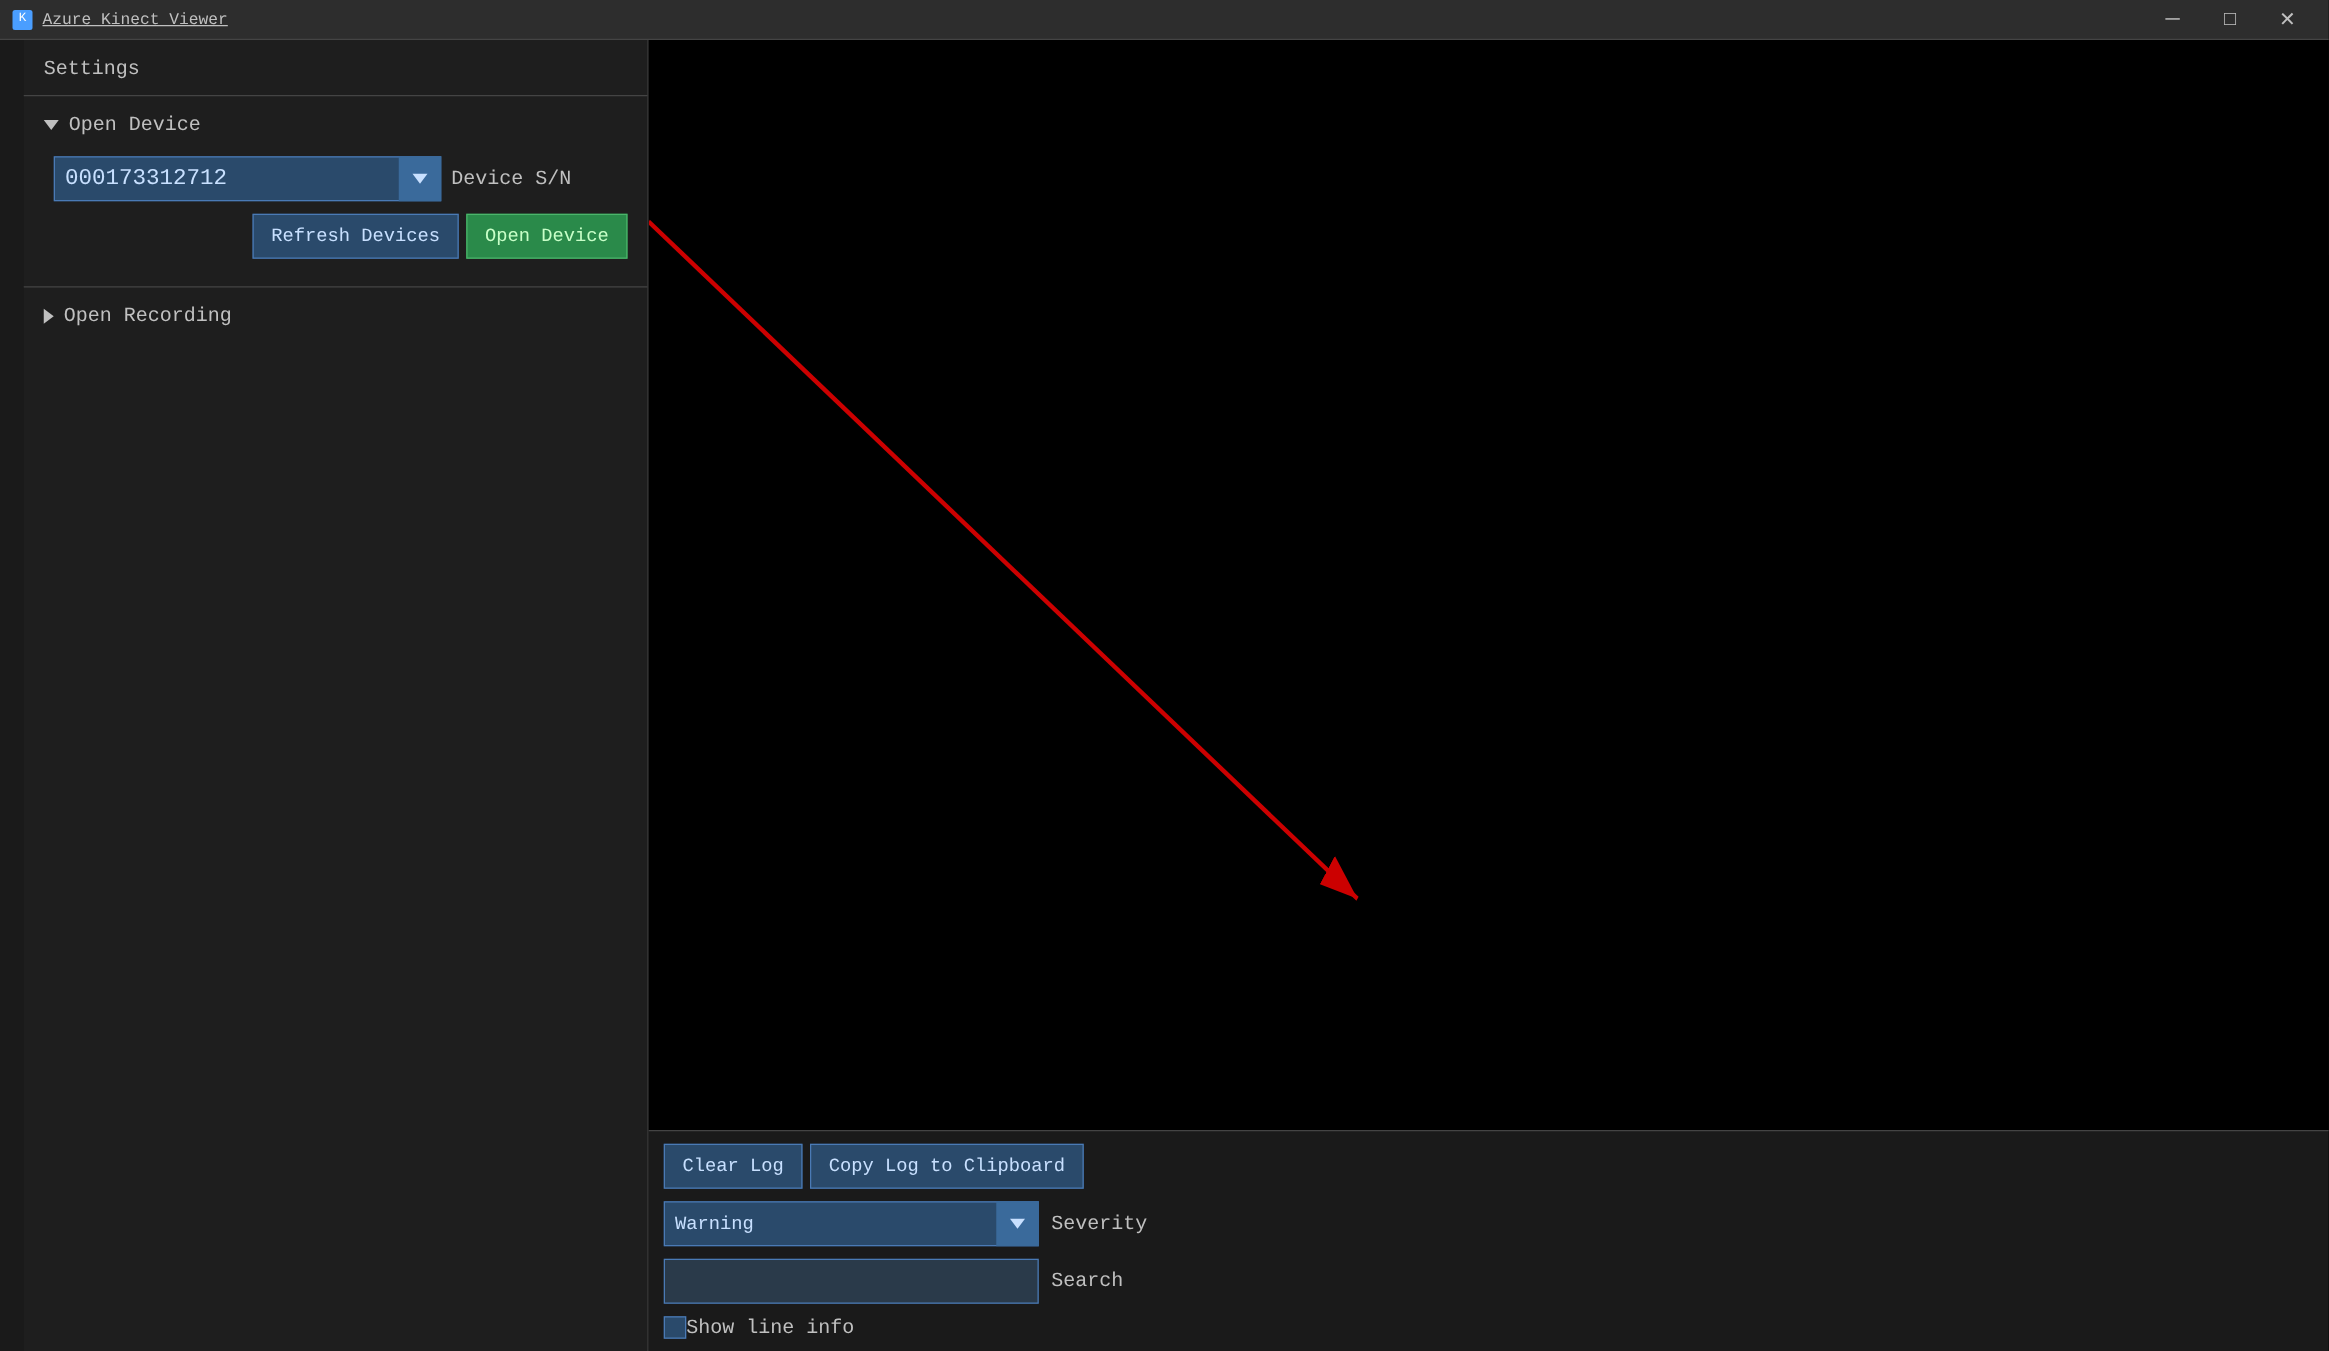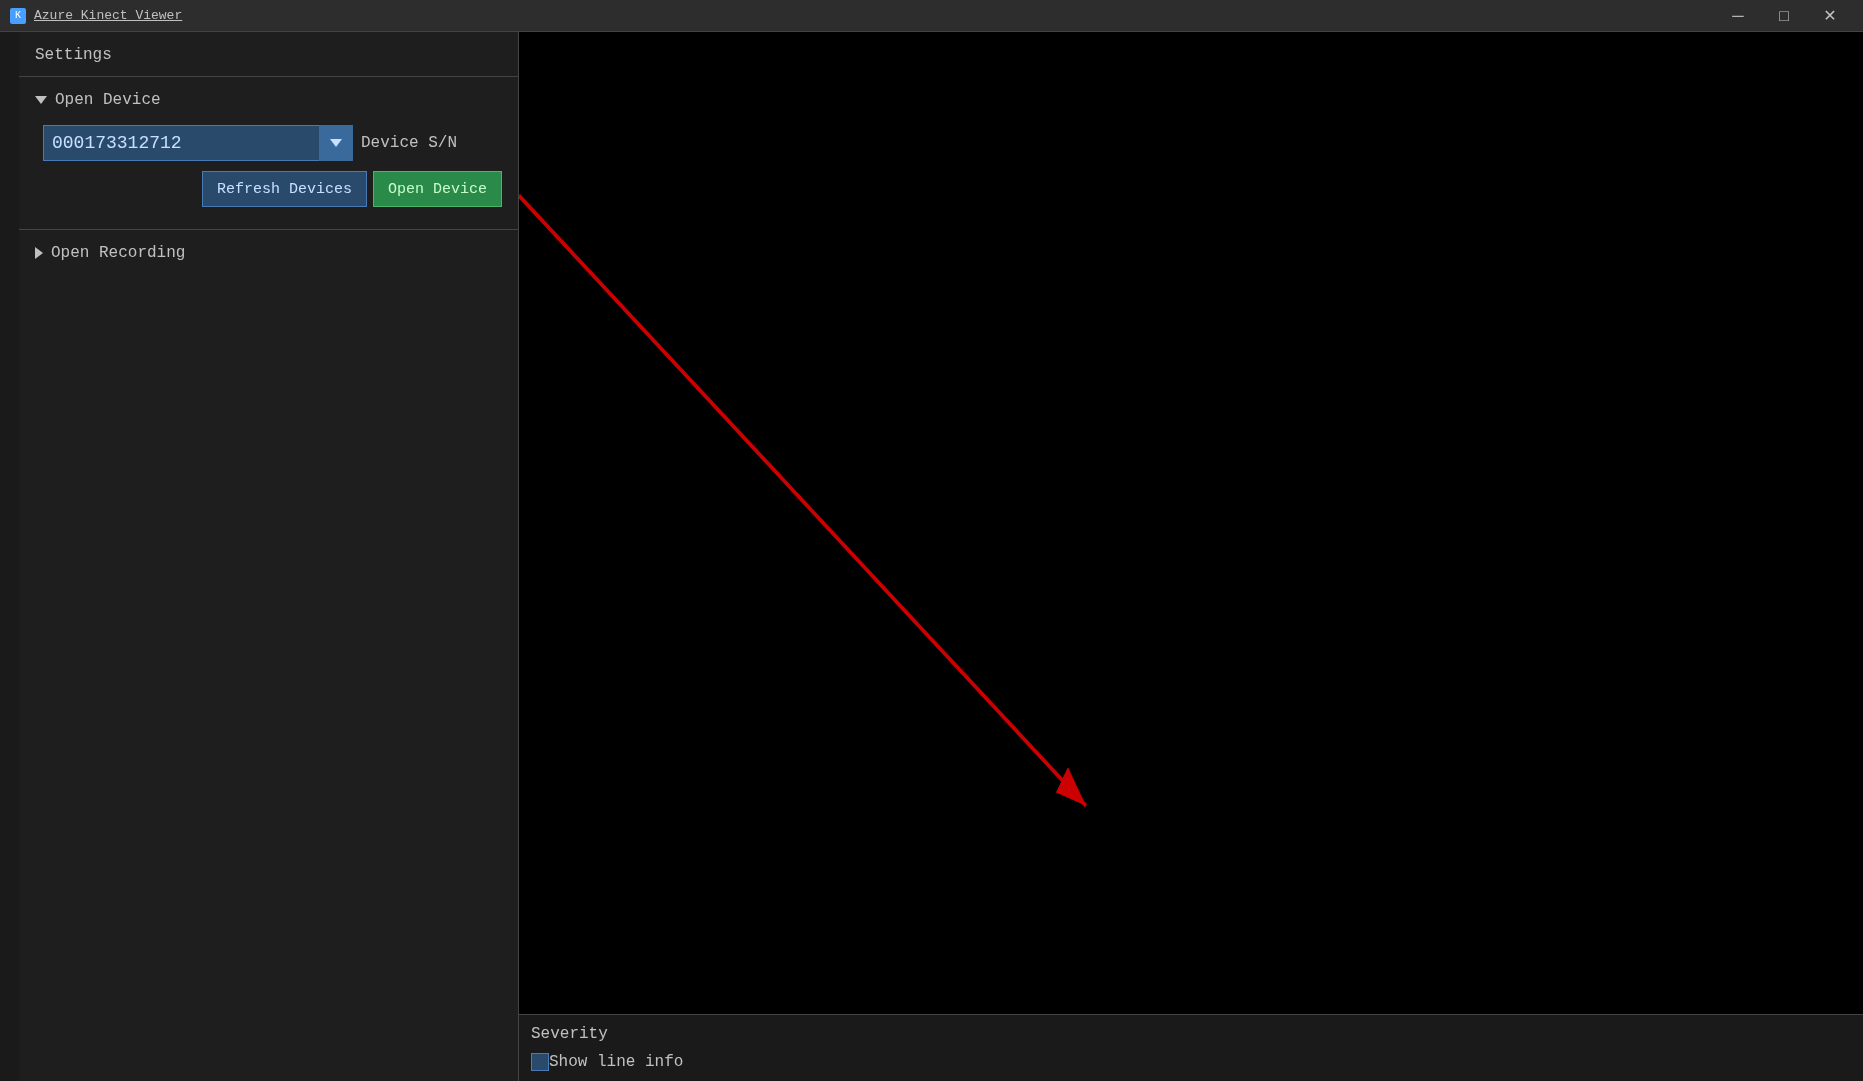--- a/index.html
+++ b/index.html
@@ -404,22 +404,38 @@
         <defs>
           <marker id="arrowhead" markerWidth="10" markerHeight="7" refX="10" refY="3.5" orient="auto">
             <polygon points="0 0, 10 3.5, 0 7" fill="#cc0000"></polygon>
           </marker>
         </defs>
         <line x1="0" y1="110" x2="575" y2="520" stroke="#cc0000" stroke-width="3" marker-end="url(#arrowhead)"></line>
       </svg>
     </div>
 
     <div class="log-area">
+      <div class="log-buttons-row">
+        <button class="btn-dark">Clear Log</button>
+        <button class="btn-dark">Copy Log to Clipboard</button>
+      </div>
       <div class="log-filter-row">
+        <div class="severity-select-wrapper">
+          <select>
+            <option value="Warning">Warning</option>
+          </select>
+          <div class="severity-arrow">
+            <div class="select-arrow-inner"></div>
+          </div>
+        </div>
         <span class="severity-label">Severity</span>
+      </div>
+      <div class="log-search-row">
+        <input type="text" class="search-input" style="">
+        <span class="search-label">Search</span>
       </div>
       <div class="log-showline-row">
         <input type="checkbox" class="checkbox-small" style="">
         <span class="show-line-label">Show line info</span>
       </div>
     </div>
 
   </div>
 
 </div>

